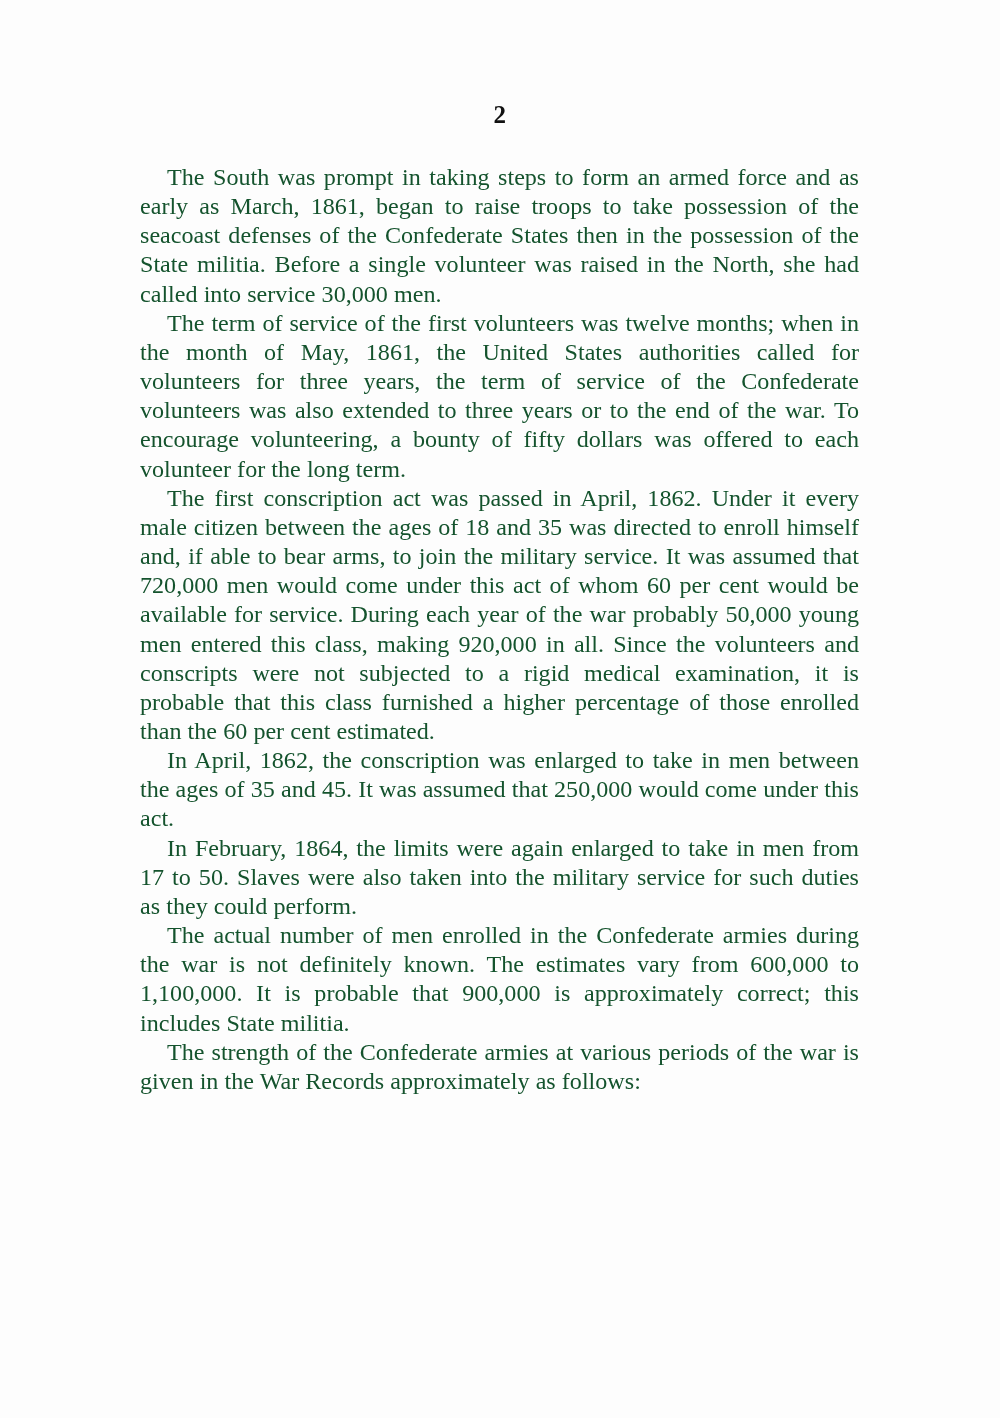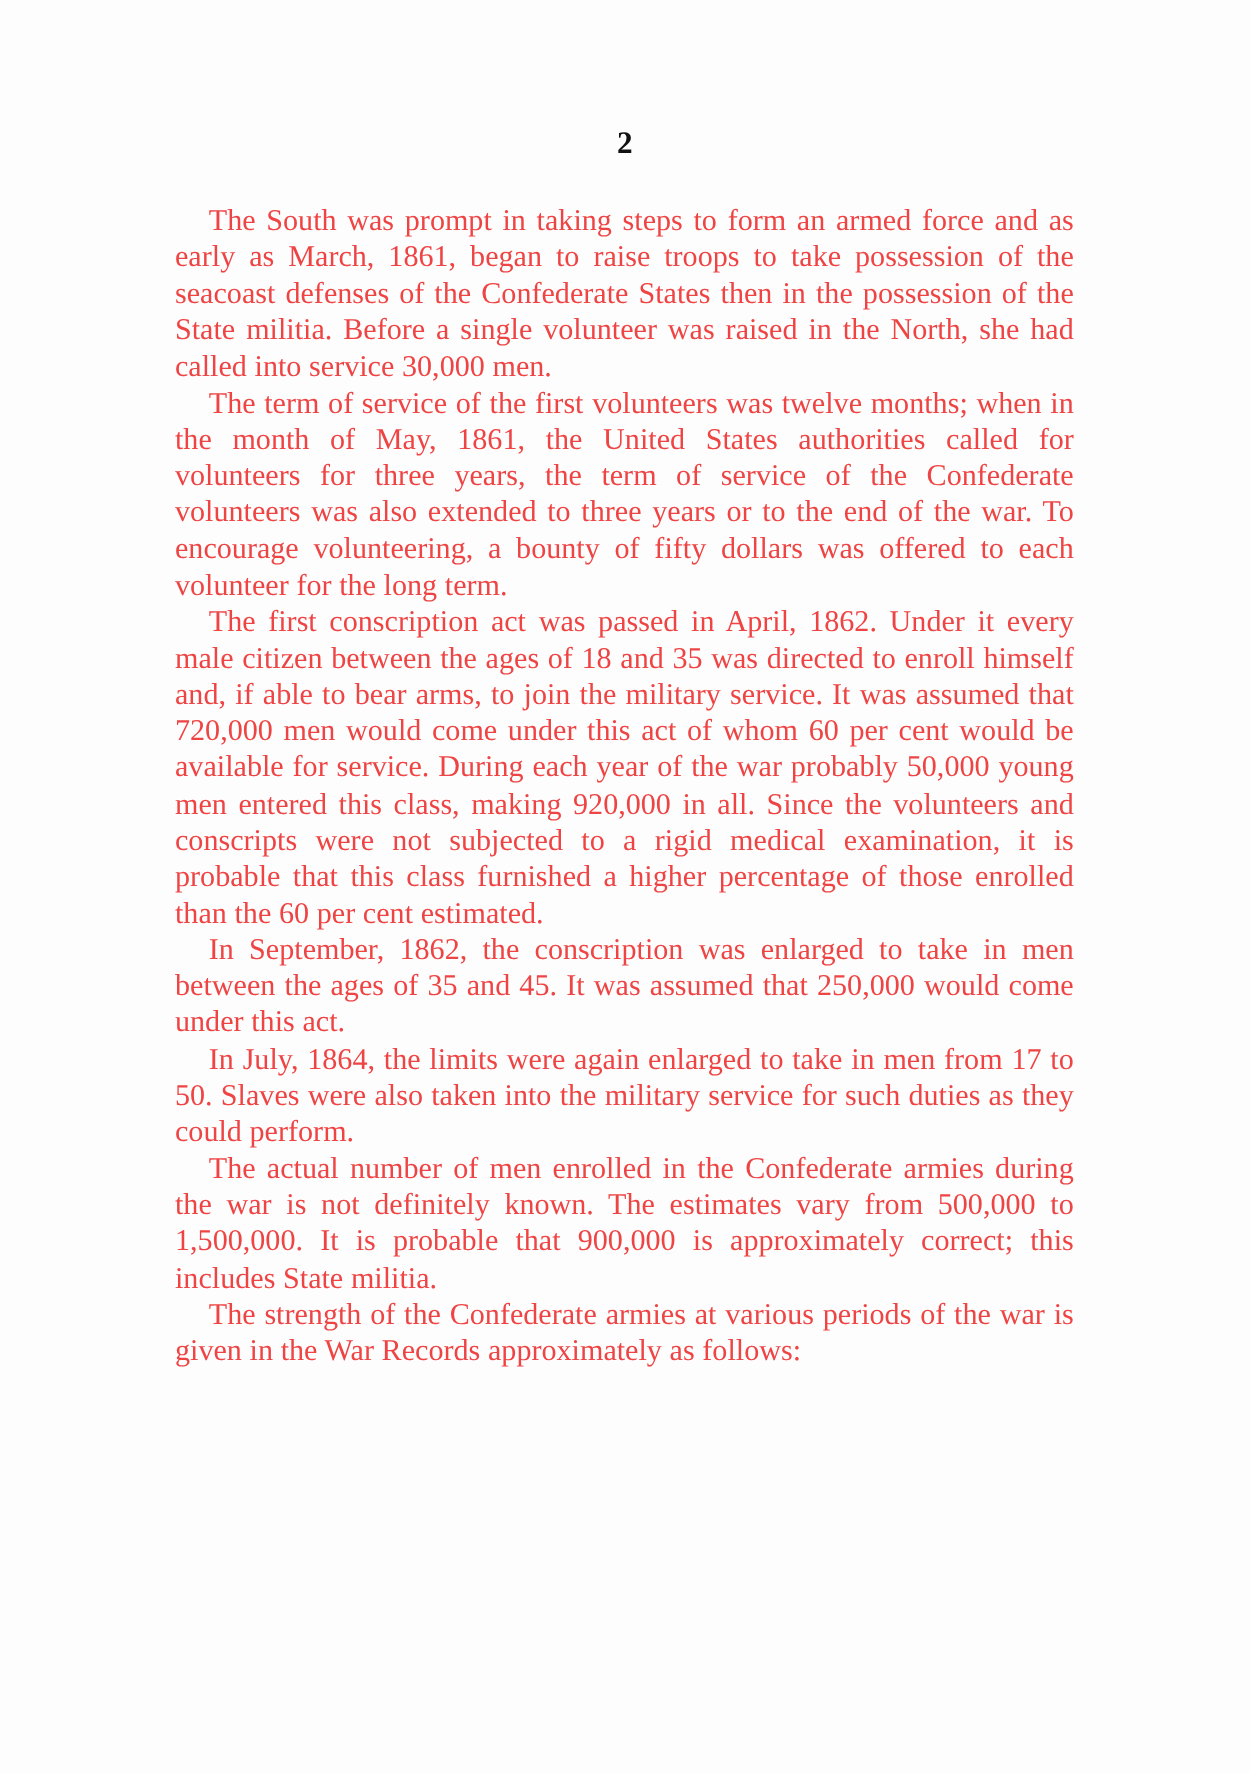--- a/index.html
+++ b/index.html
@@ -39,40 +39,40 @@
     width: 719px;
   }
 
   .para {
     margin: 0;
     font-size: 24.1px;
     line-height: 29.15px;
     text-align: justify;
     text-justify: inter-word;
     text-indent: 27px;
-    color: #ef4444;
+    color: #14532d;
     word-spacing: 0.1px;
     hyphens: none;
   }
 
   
   .para:last-child { margin-bottom: 12px; }
 
   
 </style>
 </head>
 <body>
 
 <div class="page">
 
   <div class="folio">2</div>
 
   <div class="textblock">
     <p class="para">The South was prompt in taking steps to form an armed force and as early as March, 1861, began to raise troops to take possession of the seacoast defenses of the Confederate States then in  the possession of the State militia.   Before a single volunteer was raised in the North, she had called into service 30,000 men.</p>
     <p class="para">The term of service of the first volunteers was twelve months; when in the month of May, 1861, the United States authorities called for volunteers for three years, the term of service of the Confederate volunteers was also extended to three years or to the end of the war.   To encourage volunteering, a bounty of fifty dollars was offered to each volunteer for the long term.</p>
     <p class="para">The first conscription act was passed in April, 1862.   Under it every male citizen between the ages of 18 and 35 was directed to enroll himself and, if able to bear arms, to join the military service.   It was assumed that 720,000 men would come under this act of whom 60 per cent would be available for service.   During each year of the war probably 50,000 young men entered this class, making 920,000 in all.   Since the volunteers and conscripts were not subjected to a rigid medical examination, it is probable that this class furnished a higher percentage of those enrolled than the 60 per cent estimated.</p>
-    <p class="para">In September, 1862, the conscription was enlarged to take in men between the ages of 35 and 45.   It was assumed that 250,000 would come under this act.</p>
-    <p class="para">In July, 1864, the limits were again enlarged to take in men from 17 to 50.   Slaves were also taken into the military service for such duties as they could perform.</p>
-    <p class="para">The actual number of men enrolled in the Confederate armies during the war is not definitely known.   The estimates vary from 500,000 to 1,500,000.   It is probable that 900,000 is approximately correct; this includes State militia.</p>
+    <p class="para">In April, 1862, the conscription was enlarged to take in men between the ages of 35 and 45.   It was assumed that 250,000 would come under this act.</p>
+    <p class="para">In February, 1864, the limits were again enlarged to take in men from 17 to 50.   Slaves were also taken into the military service for such duties as they could perform.</p>
+    <p class="para">The actual number of men enrolled in the Confederate armies during the war is not definitely known.   The estimates vary from 600,000 to 1,100,000.   It is probable that 900,000 is approximately correct; this includes State militia.</p>
     <p class="para">The strength of the Confederate armies at various periods of the war is given in the War Records approximately as follows:</p>
   </div>
 
 </div>
 
 </body></html>

